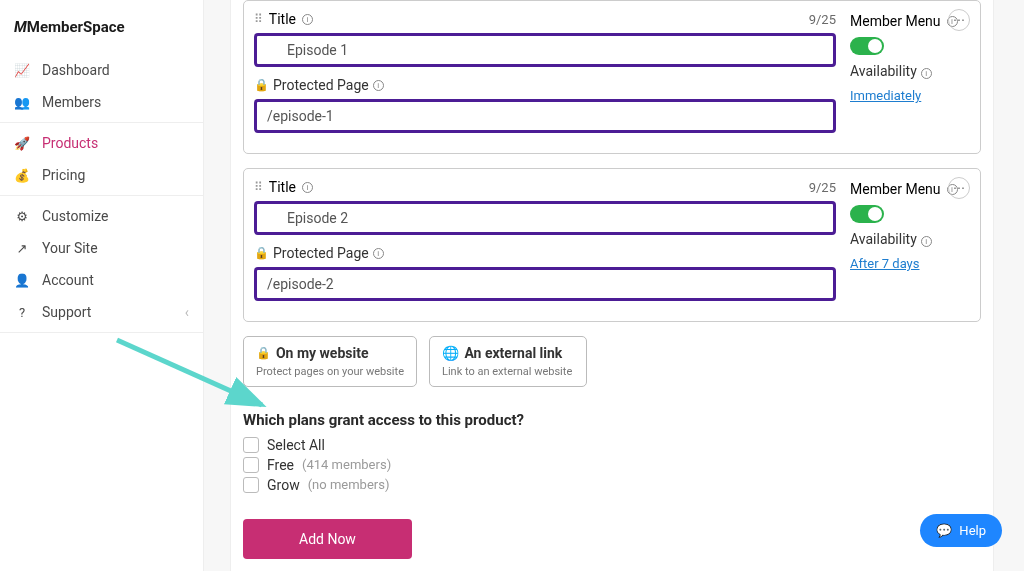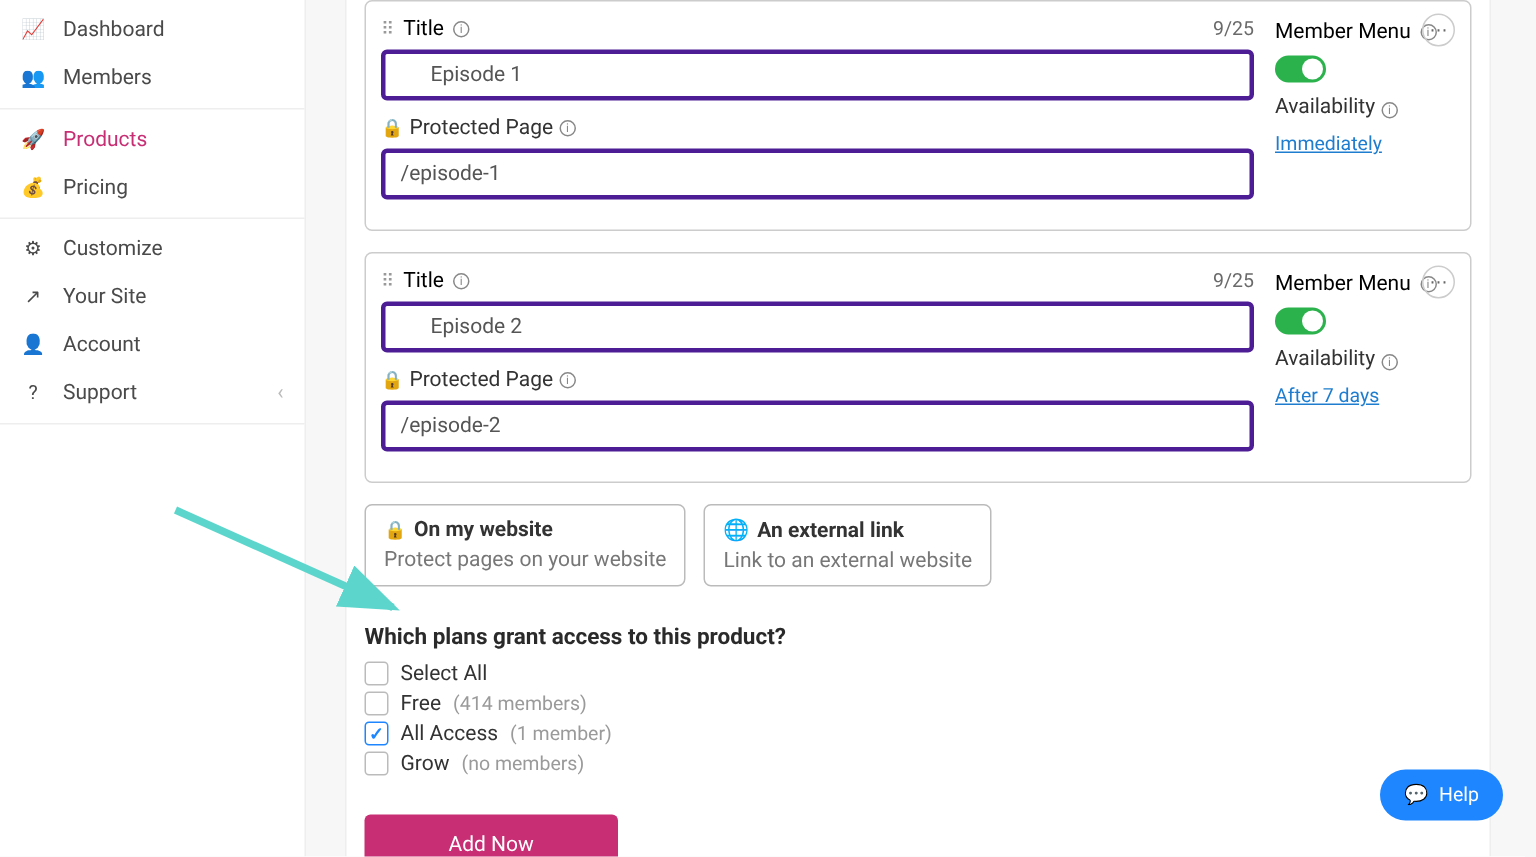--- a/index.html
+++ b/index.html
@@ -31,35 +31,36 @@
     .mm-row{display:flex;align-items:center;gap:6px;font-size:14px;margin-bottom:8px}
     .kebab{position:absolute;right:10px;top:8px;width:22px;height:22px;border:1px solid #ccc;border-radius:50%;display:flex;align-items:center;justify-content:center;color:#666;font-size:12px;cursor:pointer}
     .toggle{width:34px;height:18px;background:#2bb24c;border-radius:9px;position:relative}
     .toggle:after{content:"";position:absolute;right:2px;top:2px;width:14px;height:14px;background:#fff;border-radius:50%}
     .avail-lbl{display:flex;align-items:flex-end;gap:4px;font-size:14px;color:#333;margin-bottom:6px;margin-top:8px}
     .link{color:#1e7dcf;text-decoration:underline;font-size:13px;cursor:pointer}
     .lock{font-size:12px}
     .linktype-row{display:flex;gap:12px;margin-bottom:24px}
     .linktype-card{border:1px solid #bbb;border-radius:5px;padding:8px 12px;cursor:pointer;min-width:158px}
     .linktype-card .lt-title{font-weight:700;font-size:14px;color:#333;display:flex;align-items:center;gap:5px;margin-bottom:4px}
-    .linktype-card .lt-sub{font-size:14px;color:#777}
+    .linktype-card .lt-sub{font-size:11px;color:#777}
     .section-q{font-weight:700;font-size:15px;color:#2a2a2a;margin-bottom:8px}
-    .cb-row{display:flex;align-items:center;gap:8px;font-size:14px;color:#333;margin-bottom:4px}
+    .cb-row{display:flex;gap:8px;font-size:14px;color:#333;margin-bottom:4px}
     .cb{width:16px;height:16px;border:1px solid #bbb;border-radius:3px;display:inline-flex;align-items:center;justify-content:center;background:#fff;cursor:pointer}
     .cb.checked{border-color:#1e86ff}
     .cb.checked:after{content:"✓";color:#1e86ff;font-size:12px;font-weight:700}
     .muted{color:#9a9a9a;font-size:13px}
     .add-btn{background:#c72e73;color:#fff;border:none;border-radius:4px;padding:12px 56px;font-size:14px;margin-top:22px;cursor:pointer}
     .arrow{position:absolute;left:112px;top:335px;width:160px;height:85px;pointer-events:none}
     .help{position:absolute;right:22px;bottom:24px;background:#1e86ff;color:#fff;border-radius:22px;padding:9px 16px;display:flex;align-items:center;gap:7px;font-size:13px;cursor:pointer}
   </style>
 </head>
 <body>
 
 <div class="sidebar">
+  <div class="logo"><span class="m">M</span><span>MemberSpace</span></div>
   <div class="nav">
     <div class="nav-group">
       <div class="nav-item">
           <span class="icon">📈</span>
           <span>Dashboard</span>
         </div>
       <div class="nav-item">
           <span class="icon">👥</span>
           <span>Members</span>
         </div>
@@ -192,25 +193,20 @@
       <span class="cb"></span>
       <span>Select All</span>
     </div>
   <div id="plans">
       <div class="cb-row">
         <span class="cb "></span>
         <span>Free</span> 
         <span class="muted">(414 members)</span>
       </div>
       <div class="cb-row">
-        <span class="cb checked"></span>
-        <span>All Access</span> 
-        <span class="muted">(1 member)</span>
-      </div>
-      <div class="cb-row">
         <span class="cb "></span>
         <span>Grow</span> 
         <span class="muted">(no members)</span>
       </div>
     </div>
   <button class="add-btn">Add Now</button>
 </div>
 
 <svg class="arrow" viewBox="0 0 160 85">
   <defs>

